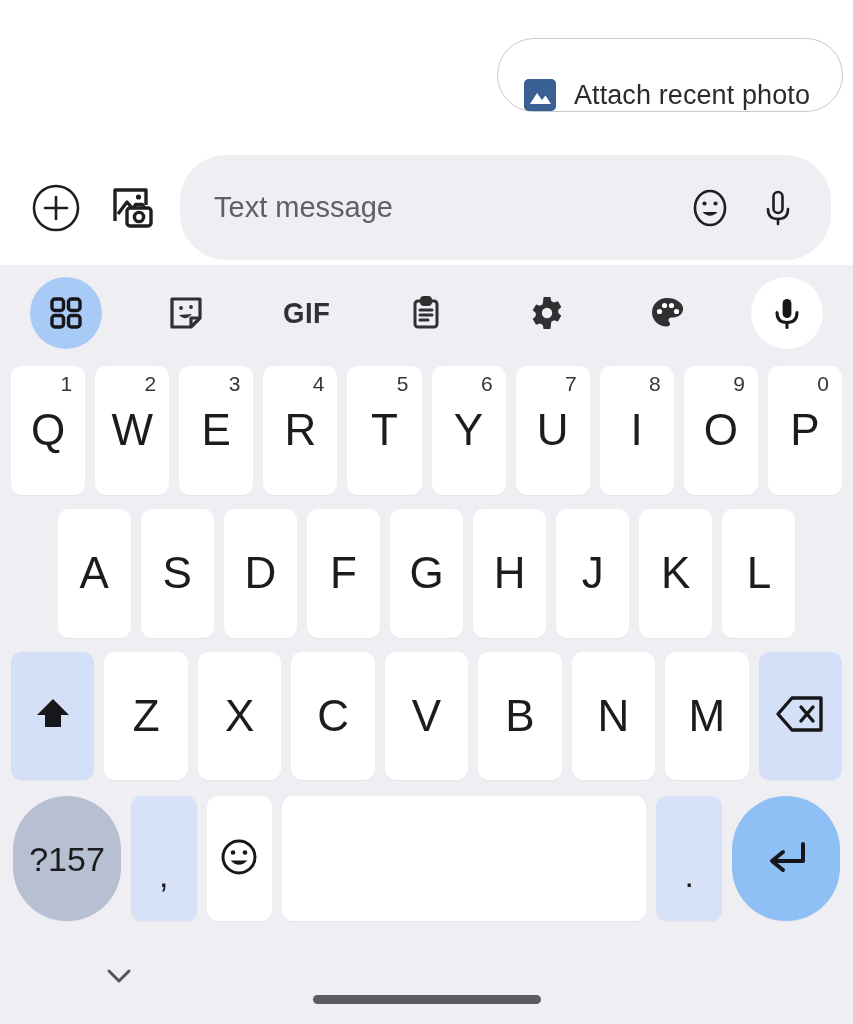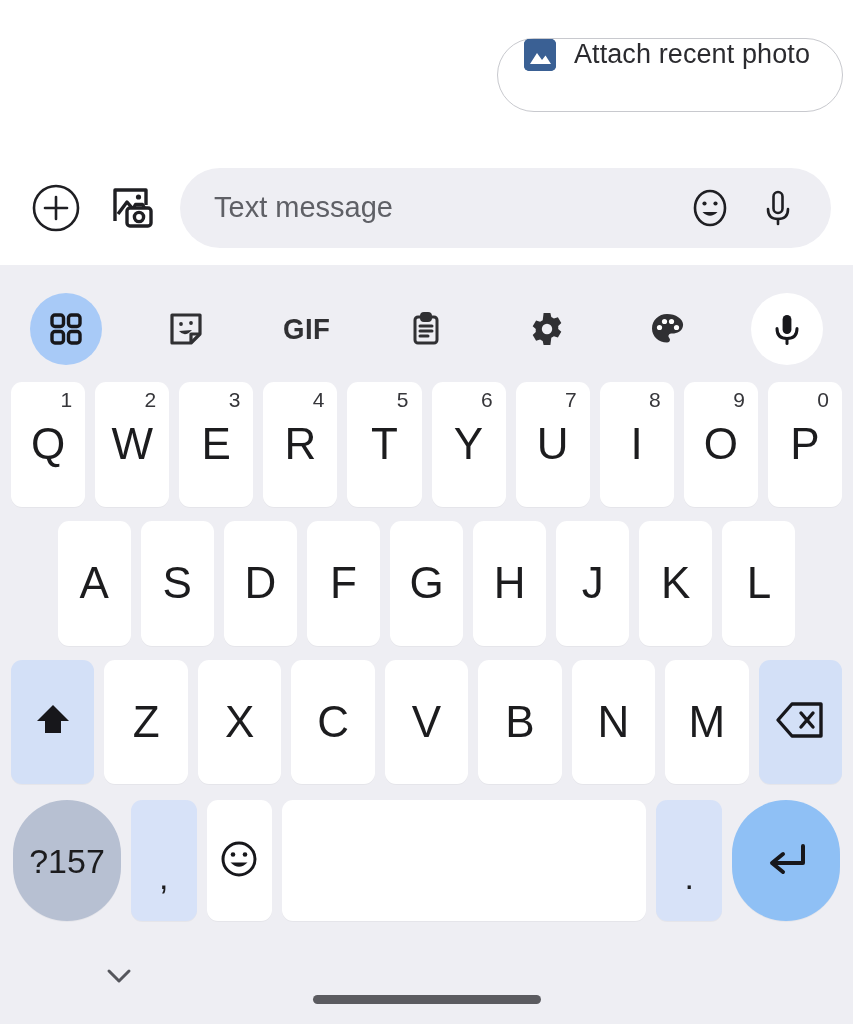--- a/index.html
+++ b/index.html
@@ -29,21 +29,21 @@
     flex: 0 0 150px;
     background: #ffffff;
     display: flex;
     align-items: center;
     justify-content: flex-end;
     padding-right: 10px;
     box-sizing: border-box;
   }
   .chip {
     display: flex;
-    align-items: flex-start;
+    align-items: flex-end;
     gap: 18px;
     height: 74px;
     padding: 0 32px 0 26px;
     border: 1.6px solid #c8c9ce;
     border-radius: 999px;
     background: #ffffff;
     box-sizing: border-box;
   }
   .chip-icon {
     width: 32px;
@@ -77,21 +77,21 @@
     width: 56px;
     height: 56px;
     flex: 0 0 56px;
     display: flex;
     align-items: center;
     justify-content: center;
     color: #1f1f23;
   }
   .textfield {
     flex: 1 1 auto;
-    height: 80px;
+    height: 105px;
     background: #eeeef3;
     border-radius: 46px;
     display: flex;
     align-items: center;
     padding: 0 26px 0 34px;
     box-sizing: border-box;
     gap: 14px;
   }
   .textfield-placeholder {
     flex: 1 1 auto;
@@ -109,21 +109,21 @@
     justify-content: center;
     color: #1f1f23;
   }
 
   
   .keyboard {
     flex: 1 1 auto;
     background: #eeeef3;
     display: flex;
     flex-direction: column;
-    padding-top: 20px;
+    padding-top: 4px;
     box-sizing: border-box;
   }
 
   .kb-toolbar {
     height: 76px;
     flex: 0 0 76px;
     display: flex;
     align-items: center;
     justify-content: space-between;
     padding: 0 30px;

